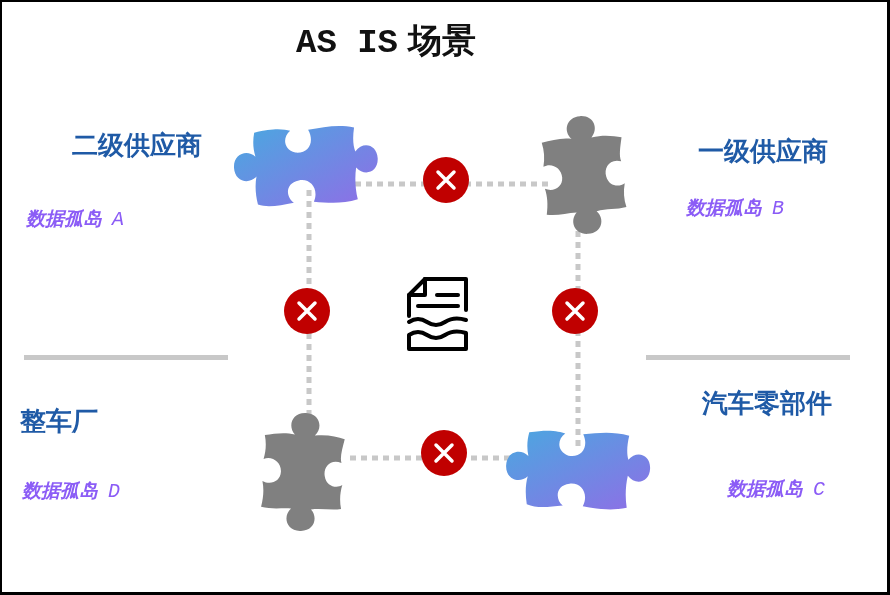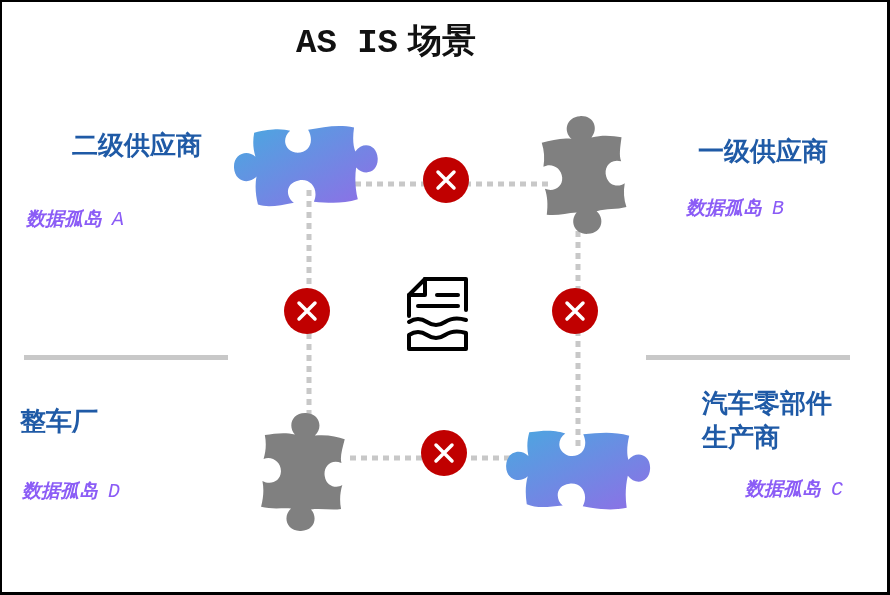--- a/index.html
+++ b/index.html
@@ -29,23 +29,22 @@
   <span>数据孤岛</span><span class="letter">A</span>
 </div>
 
 <div class="party" style="left:698px; top:134px;">一级供应商</div>
 <div class="island" style="left:686px; top:195px;">
   <span>数据孤岛</span><span class="letter">B</span>
 </div>
 
 <div class="party" style="left:702px; top:386px; width:146px;">
   <div>汽车零部件</div>
-  <div>生产商</div>
 </div>
-<div class="island" style="left:727px; top:476px;margin-left:18px;">
+<div class="island" style="left:727px; top:476px;">
   <span>数据孤岛</span><span class="letter">C</span>
 </div>
 
 <div class="party" style="left:20px; top:404px;">整车厂</div>
 <div class="island" style="left:22px; top:478px;">
   <span>数据孤岛</span><span class="letter">D</span>
 </div>
 
 <div class="divider" style="left:24px; top:355px; width:204px;"></div>
 <div class="divider" style="left:646px; top:355px; width:204px;"></div>

